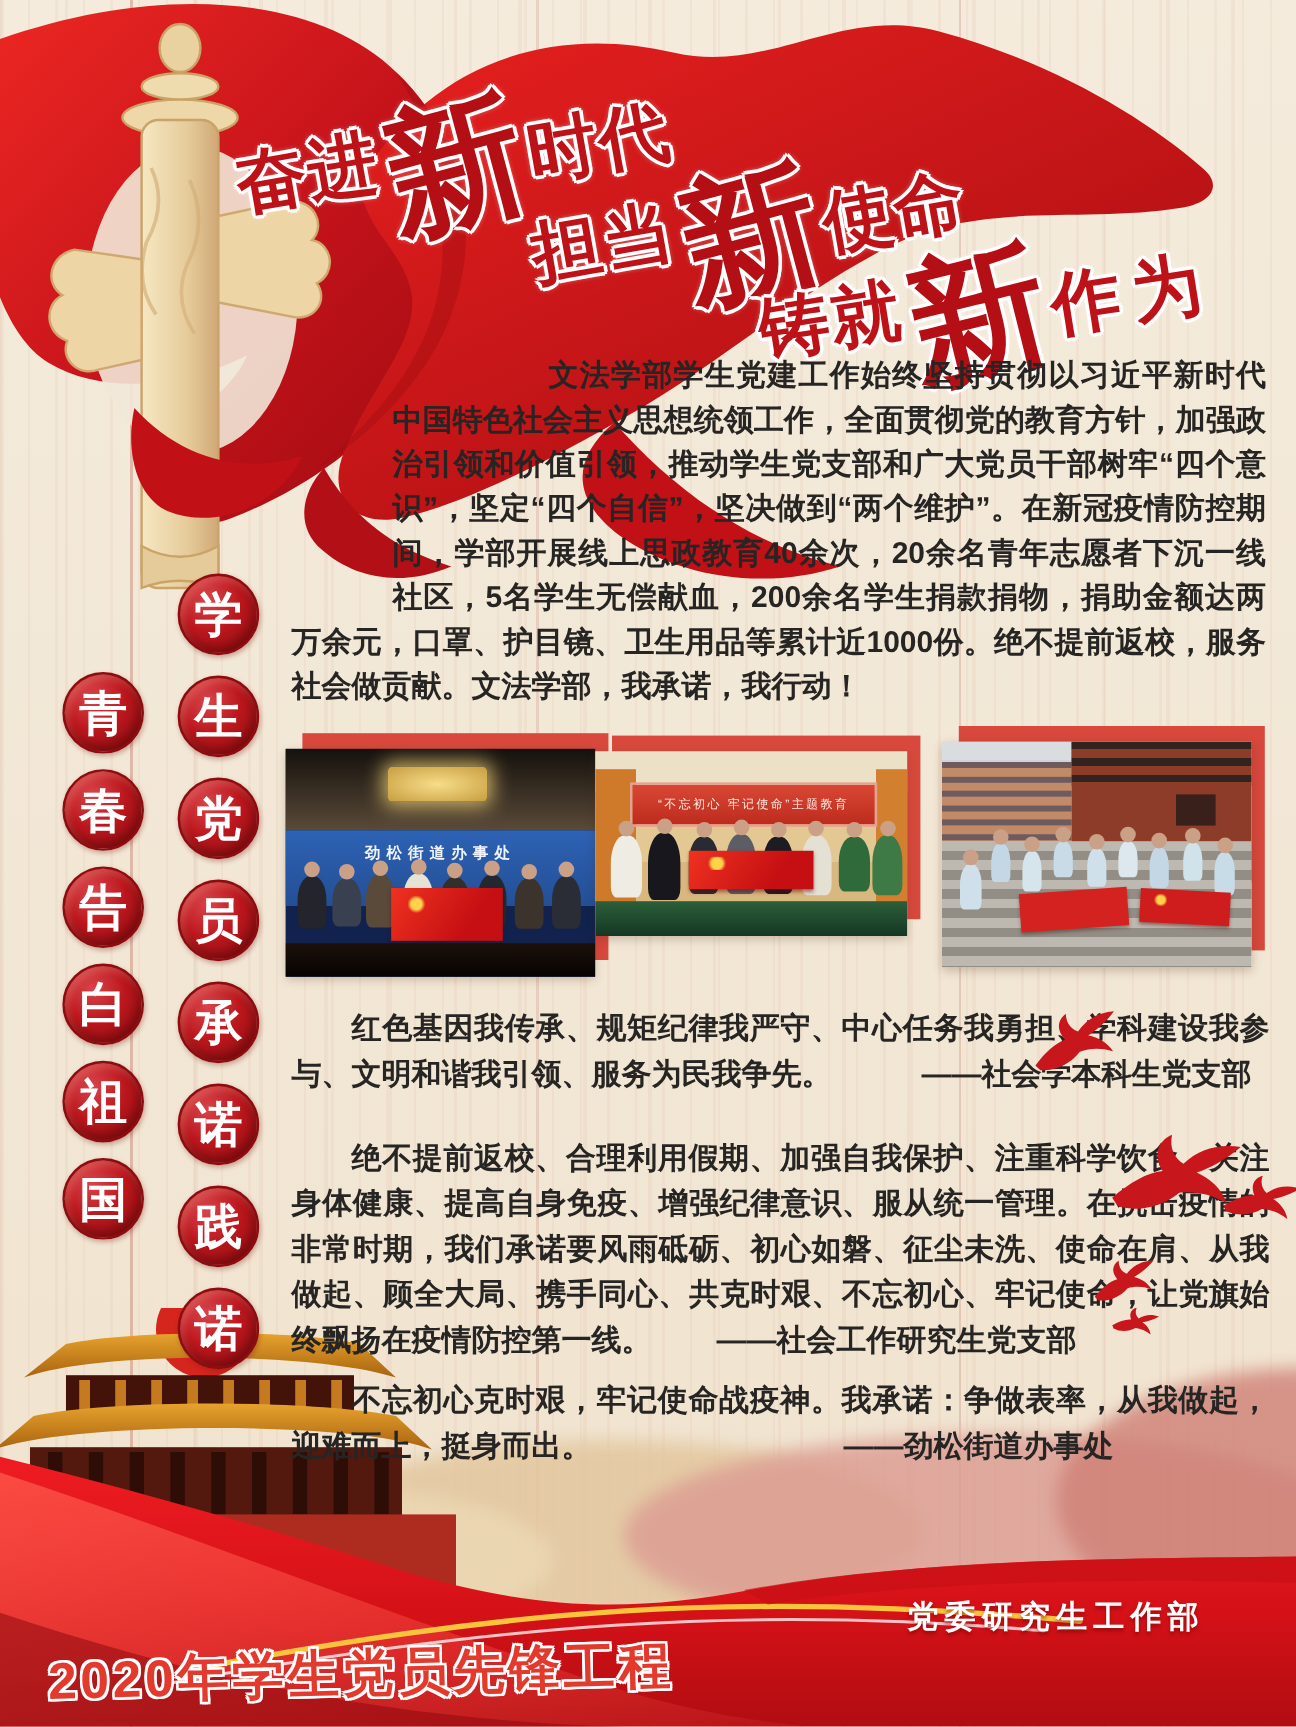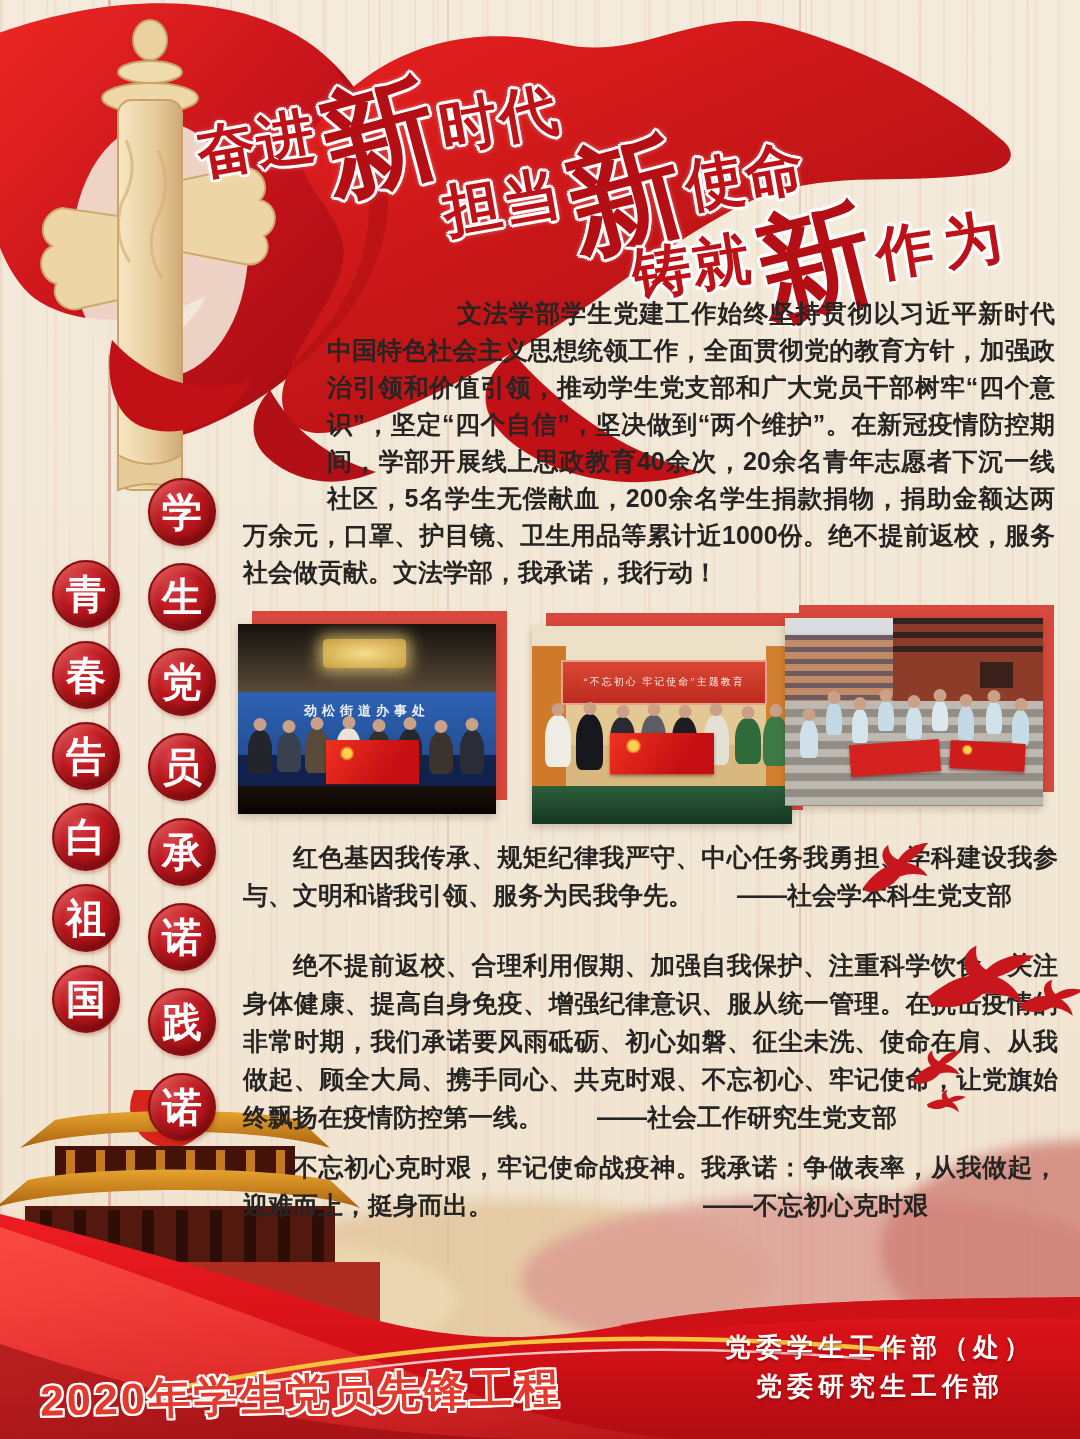--- a/index.html
+++ b/index.html
@@ -28,38 +28,38 @@
   
   .intro{position:absolute;left:243px;top:295px;width:812px;z-index:2;
     font-size:25px;line-height:37px;font-weight:600;color:#262523;text-align:justify;text-indent:130px;}
   .intro .spacer{float:left;width:84px;height:222px;}
   .pledge{position:absolute;left:243px;width:815px;z-index:2;
     font-size:25px;line-height:38px;font-weight:600;color:#262523;text-align:justify;text-indent:50px;}
   .pg1{top:838px;}
   .pg2{top:946px;}
   .pg3{top:1148px;}
   .attr{white-space:nowrap;}
-  .pg1 .attr{margin-left:44px;}
+  .pg1 .attr{margin-left:75px;}
   .pg2 .attr{margin-left:54px;}
   .pg3 .attr{margin-left:210px;}
   
   .col{position:absolute;display:flex;flex-direction:column;z-index:3;}
   .col-outer{left:52px;top:560px;gap:13px;}
   .col-inner{left:148px;top:478px;gap:17px;}
   .circle{width:64px;height:64px;border-radius:50%;display:flex;align-items:center;justify-content:center;
     background:radial-gradient(circle at 36% 30%,#d8444a 0%,#bb171d 45%,#8e0f13 100%);
     box-shadow:inset -3px -5px 8px rgba(90,5,8,.55), inset 3px 4px 6px rgba(255,160,150,.35), 1px 2px 4px rgba(120,30,20,.35);
     border:2px solid #8c0d10;
     color:#fff;font-size:40px;font-weight:bold;}
   
   .photo-unit{position:absolute;z-index:2;}
   .photo-unit::before{content:"";position:absolute;left:14px;right:-11px;top:-13px;bottom:14px;background:#d8483d;}
   .scene{position:absolute;inset:0;overflow:hidden;z-index:1;box-shadow:0 3px 8px rgba(80,40,20,.25);}
   .pu1{left:238px;top:624px;width:258px;height:190px;}
-  .pu2{left:532px;top:626px;width:260px;height:198px;font-family:Liberation Serif, serif;}
+  .pu2{left:496px;top:626px;width:260px;height:154px;}
   .pu3{left:785px;top:618px;width:258px;height:188px;}
   
   .s1{background:#10224d;}
   .s1 .ceiling{position:absolute;left:0;top:0;right:0;height:36%;background:linear-gradient(180deg,#15110d,#5a4a38);}
   .s1 .lamp{position:absolute;left:33%;top:8%;width:32%;height:15%;border-radius:4px;
     background:radial-gradient(#f7dd8a,#c79d3f);box-shadow:0 0 16px 4px rgba(240,210,120,.8);}
   .s1 .wall{position:absolute;left:0;top:36%;right:0;height:33%;background:linear-gradient(180deg,#2d62b4,#244f96);}
   .s1 .wall-text{position:absolute;left:0;right:0;top:41%;text-align:center;color:#eef2fa;font-size:13px;letter-spacing:5px;font-weight:bold;}
   .s1 .table{position:absolute;left:0;right:0;bottom:0;height:15%;background:linear-gradient(180deg,#1b110a,#060302);}
   
@@ -267,21 +267,21 @@
   </div>
 </div>
 
 <div class="pledge pg1">
   <span>红色基因我传承、规矩纪律我严守、中心任务我勇担、学科建设我参与、文明和谐我引领、服务为民我争先。</span><span class="attr">——社会学本科生党支部</span>
 </div>
 <div class="pledge pg2">
   <span>绝不提前返校、合理利用假期、加强自我保护、注重科学饮食、关注身体健康、提高自身免疫、增强纪律意识、服从统一管理。在抗击疫情的非常时期，我们承诺要风雨砥砺、初心如磐、征尘未洗、使命在肩、从我做起、顾全大局、携手同心、共克时艰、不忘初心、牢记使命，让党旗始终飘扬在疫情防控第一线。</span><span class="attr">——社会工作研究生党支部</span>
 </div>
 <div class="pledge pg3">
-  <span>不忘初心克时艰，牢记使命战疫神。我承诺：争做表率，从我做起，迎难而上，挺身而出。</span><span class="attr">——不忘初心克时艰</span>
+  <span>不忘初心克时艰，牢记使命战疫神。我承诺：争做表率，从我做起，迎难而上，挺身而出。</span><span class="attr">——劲松街道办事处</span>
 </div>
 
 <svg class="dove dv1" viewBox="0 0 90 55">
     <use href="#dove"></use>
   </svg>
 <svg class="dove dv2" viewBox="0 0 90 55">
     <use href="#dove"></use>
   </svg>
 <svg class="dove dv3" viewBox="0 0 90 55">
     <use href="#dove"></use>
@@ -355,15 +355,14 @@
   <path fill="url(#gWave)" d="M0,105 C120,135 225,165 335,200 C445,233 525,235 625,216 C765,190 920,190 1080,188 L1080,330 L0,330 Z"></path>
   <path fill="url(#gFold)" d="M0,118 C160,170 330,240 520,300 C640,336 760,340 900,330 L0,330 Z"></path>
   <path fill="#8f0a0e" opacity="0.55" d="M0,235 C180,295 340,325 520,330 L0,330 Z"></path>
   <path fill="none" stroke="#f7c43d" stroke-width="4.5" stroke-linecap="round" d="M155,283 C420,233 610,215 900,242"></path>
   <path fill="none" stroke="#ffffff" stroke-width="2.5" stroke-opacity="0.75" stroke-linecap="round" d="M140,294 C410,245 620,228 870,250"></path>
   <path fill="#c81016" opacity="0.7" d="M620,216 C765,190 920,190 1080,188 L1080,210 C930,206 770,208 640,228 Z"></path>
 </svg>
 
 <div class="program-title">2020年学生党员先锋工程</div>
 <div class="departments">
-  <div>党委学生工作部（处）</div>
   <div>党委研究生工作部</div>
 </div>
 
 </body></html>

